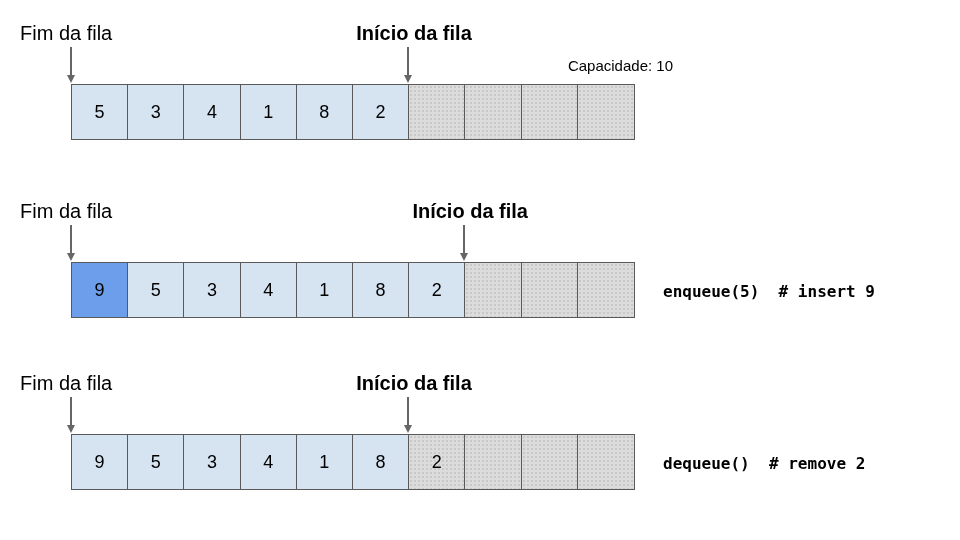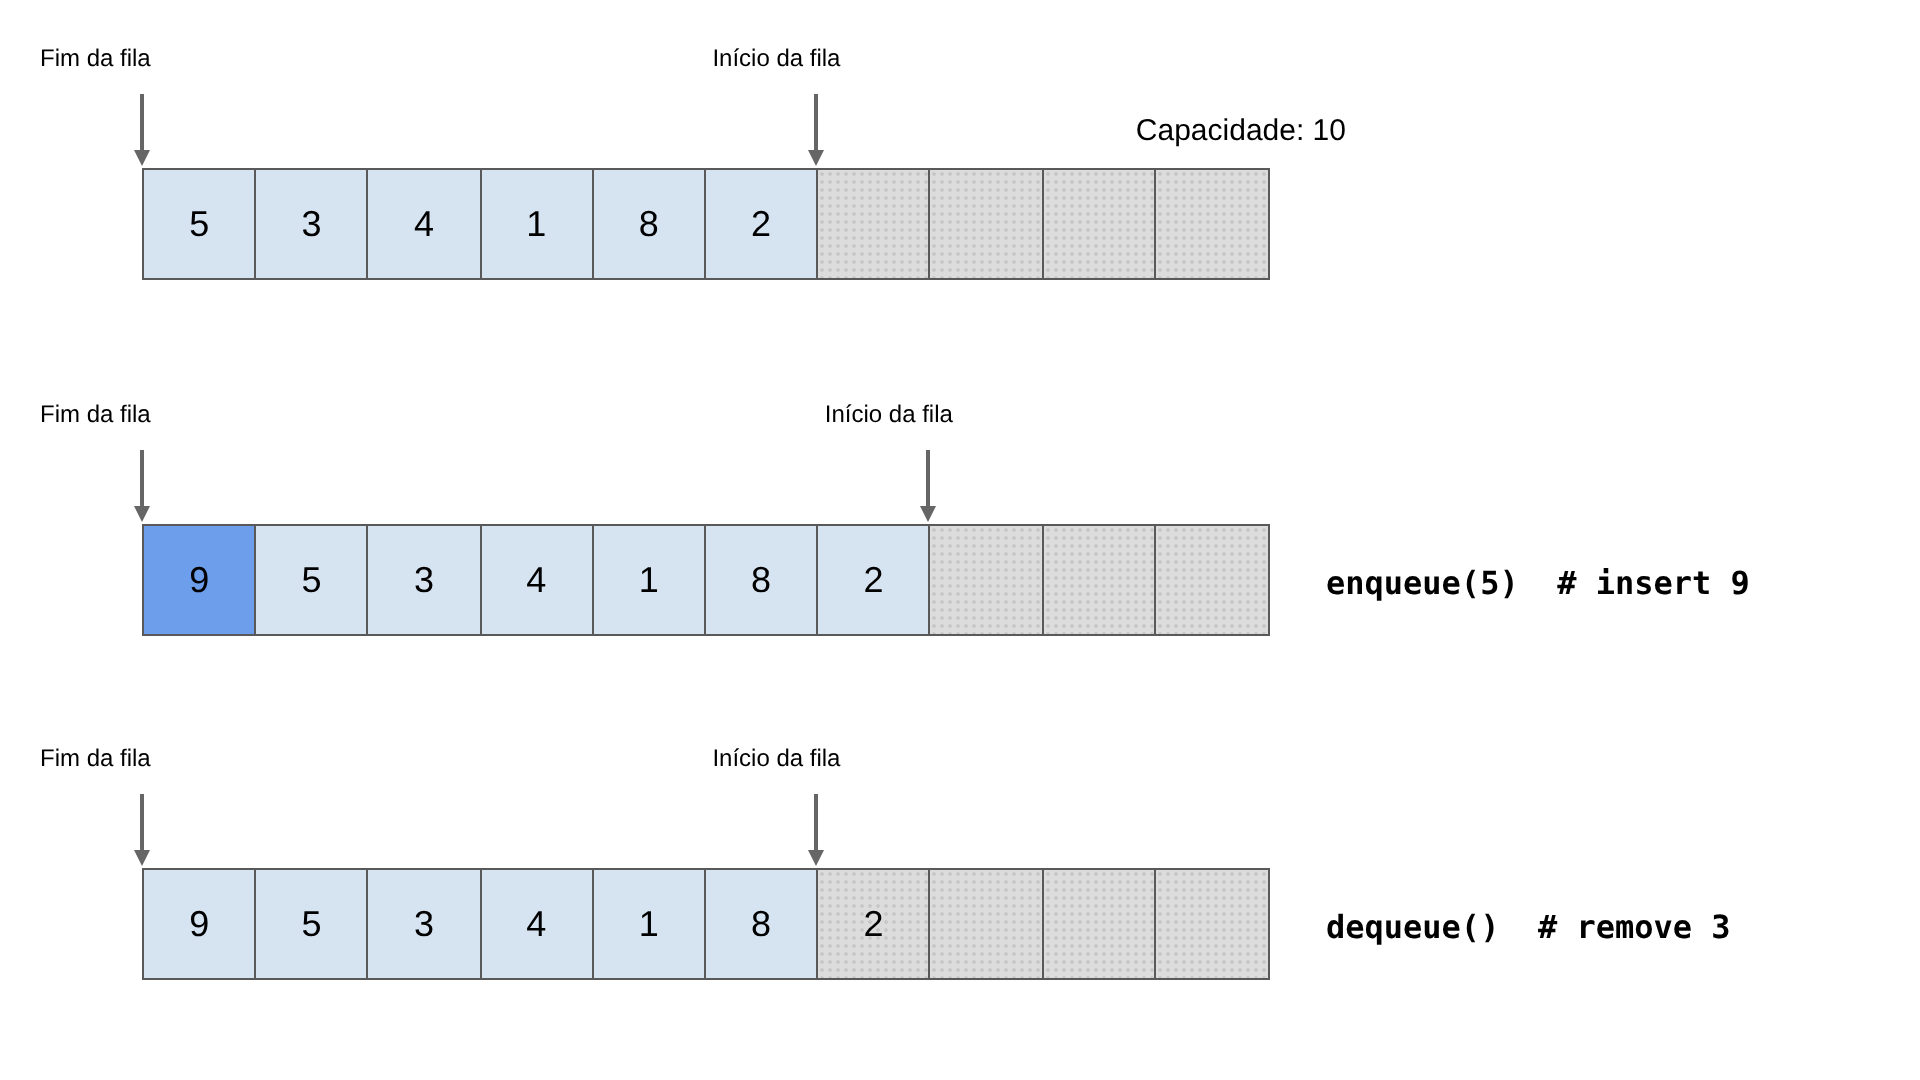--- a/index.html
+++ b/index.html
@@ -15,26 +15,26 @@
     background: #ffffff;
     overflow: hidden;
   }
   .row {
     position: absolute;
     left: 0; width: 960px; height: 150px;
   }
   .lbl {
     position: absolute;
     top: 22px;
-    font-size: 12px;
+    font-size: 20px;
     color: #000;
     white-space: nowrap;
   }
   .rear-lbl { left: 20px; }
-  .front-lbl { left: 356px; }
+  .front-lbl { left: 356px; font-weight: bold; }
   .cap {
     position: absolute;
     left: 71px; top: 57px;
     width: 562px;
     text-align: right;
     font-size: 15px;
     color: #000;
     white-space: nowrap;
     padding-left: 40px;
   }
@@ -145,16 +145,16 @@
         <div class="cell filled">5</div>
         <div class="cell filled">3</div>
         <div class="cell filled">4</div>
         <div class="cell filled">1</div>
         <div class="cell filled">8</div>
         <div class="cell empty">2</div>
         <div class="cell empty"></div>
         <div class="cell empty"></div>
         <div class="cell empty"></div>
       </div>
-    <div class="code">dequeue()  # remove 3</div>
+    <div class="code">dequeue()  # remove 2</div>
   </div>
 
 </div>
 
 </body></html>

